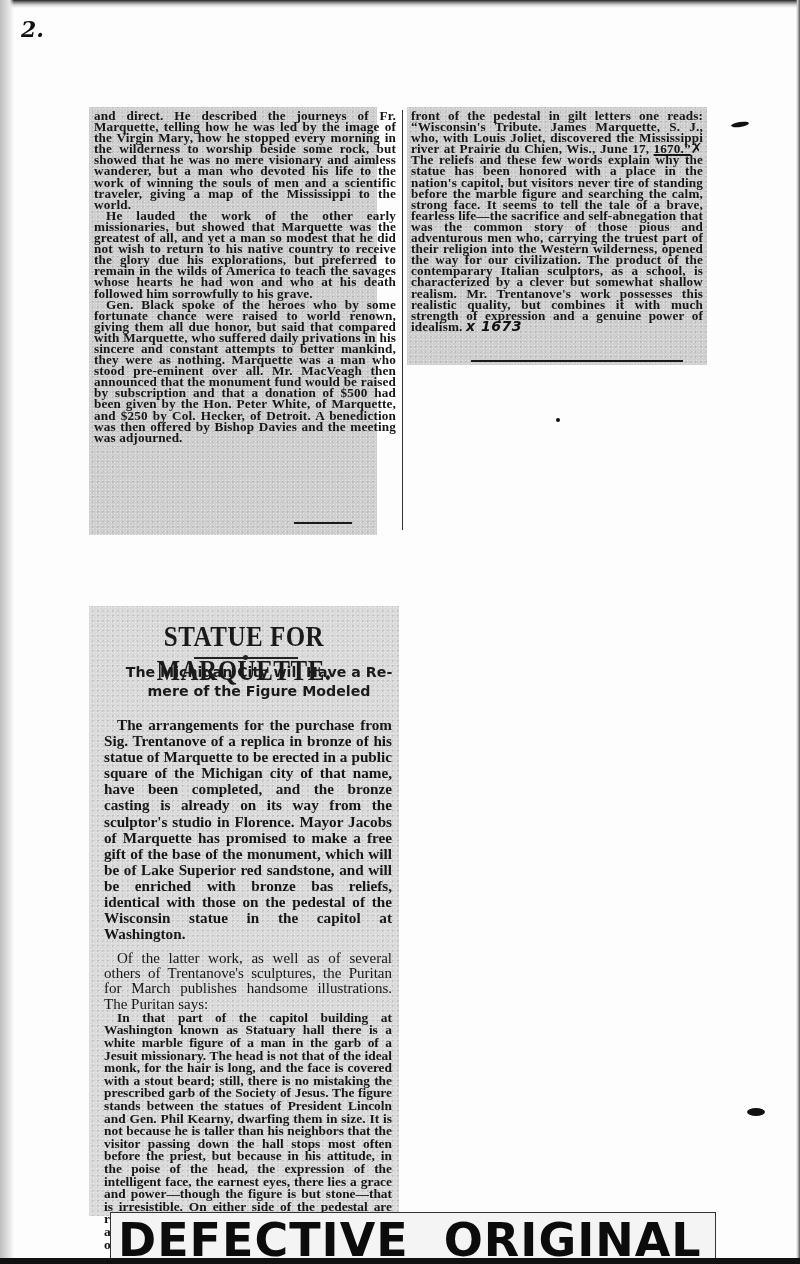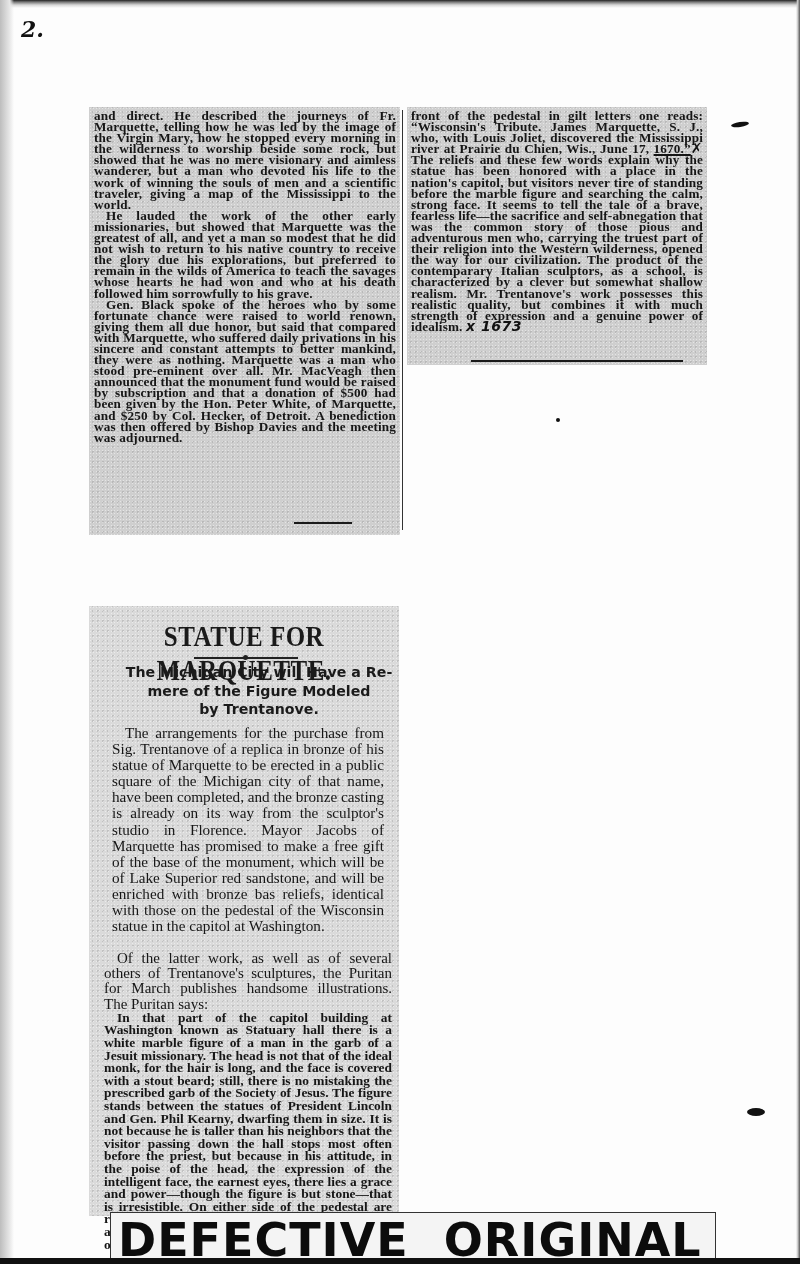--- a/index.html
+++ b/index.html
@@ -40,21 +40,21 @@
     font-weight: bold;
     font-size: 13.2px;
     line-height: 11.1px;
     letter-spacing: 0.15px;
     text-align: justify;
     color: #161616;
   }
   .clip-text p { margin: 0; text-indent: 12px; }
   .clip-text p.noindent { text-indent: 0; }
 
-  #clip-a { left: 89px; top: 107px; width: 311px; height: 428px; }
+  #clip-a { left: 89px; top: 107px; width: 288px; height: 428px; }
   #clip-a .clip-text { position: absolute; left: 5px; top: 3px; width: 302px; }
   #clip-a .end-rule {
     position: absolute; left: 205px; top: 522px; width: 58px; height: 2px; background: #1a1a1a;
   }
   #clip-a .end-rule { top: 415px; }
 
   .col-divider { position: absolute; left: 402px; top: 110px; width: 1px; height: 420px; background: #333; }
 
   #clip-b { left: 407px; top: 107px; width: 300px; height: 258px; }
   #clip-b .clip-text { position: absolute; left: 4px; top: 3px; width: 292px; }
@@ -86,21 +86,21 @@
   #clip-c .subhead {
     position: absolute; left: 0; top: 57px; width: 340px; text-align: center;
     font-family: "DejaVu Sans", "Liberation Sans", sans-serif;
     font-weight: bold; font-size: 14.2px; line-height: 18.5px; color: #1a1a1a;
   }
   #clip-c .body-wide {
     position: absolute; left: 15px; top: 111px; width: 288px;
     font-family: "Liberation Serif", "DejaVu Serif", serif;
     font-size: 15.2px; line-height: 16.1px; text-align: justify; color: #161616;
   }
-  #clip-c .body-wide p { margin: 8px; text-indent: 13px; }
+  #clip-c .body-wide p { margin: 0; text-indent: 13px; font-weight: bold; }
   #clip-c .body-narrow {
     position: absolute; left: 15px; top: 345px; width: 288px;
     font-family: "Liberation Serif", "DejaVu Serif", serif;
     font-size: 13.4px; line-height: 12.6px; text-align: justify; color: #161616;
     font-weight: bold;
   }
   #clip-c .body-narrow p { margin: 0; text-indent: 13px; }
   #clip-c .body-narrow .med { font-size: 15px; line-height: 15.2px; font-weight: normal; }
 
   .stamp {
@@ -145,21 +145,20 @@
   </div>
   <div class="end-rule"></div>
 </div>
 
 <div class="clip" id="clip-c">
   <div class="headline">STATUE FOR MARQUETTE.</div>
   <div class="head-rule"></div>
   <div class="subhead">
     <div>The Michigan City will Have a Re-</div>
     <div>mere of the Figure Modeled</div>
-    <div>by Trentanove.</div>
   </div>
   <div class="body-wide">
     <p>The arrangements for the purchase from Sig. Trentanove of a replica in bronze of his statue of Marquette to be erected in a public square of the Michigan city of that name, have been completed, and the bronze casting is already on its way from the sculptor's studio in Florence. Mayor Jacobs of Marquette has promised to make a free gift of the base of the monument, which will be of Lake Superior red sandstone, and will be enriched with bronze bas reliefs, identical with those on the pedestal of the Wisconsin statue in the capitol at Washington.</p>
   </div>
   <div class="body-narrow">
     <p class="med">Of the latter work, as well as of several others of Trentanove's sculptures, the Puritan for March publishes handsome illustrations. The Puritan says:</p>
     <p>In that part of the capitol building at Washington known as Statuary hall there is a white marble figure of a man in the garb of a Jesuit missionary. The head is not that of the ideal monk, for the hair is long, and the face is covered with a stout beard; still, there is no mistaking the prescribed garb of the Society of Jesus. The figure stands between the statues of President Lincoln and Gen. Phil Kearny, dwarfing them in size. It is not because he is taller than his neighbors that the visitor passing down the hall stops most often before the priest, but because in his attitude, in the poise of the head, the expression of the intelligent face, the earnest eyes, there lies a grace and power—though the figure is but stone—that is irresistible. On either side of the pedestal are reliefs in bronze. In one a missionary preaches to a band of Indians, the other pictures the discovery of a river in a wilderness of forest, while on the</p>
   </div>
 </div>
 

